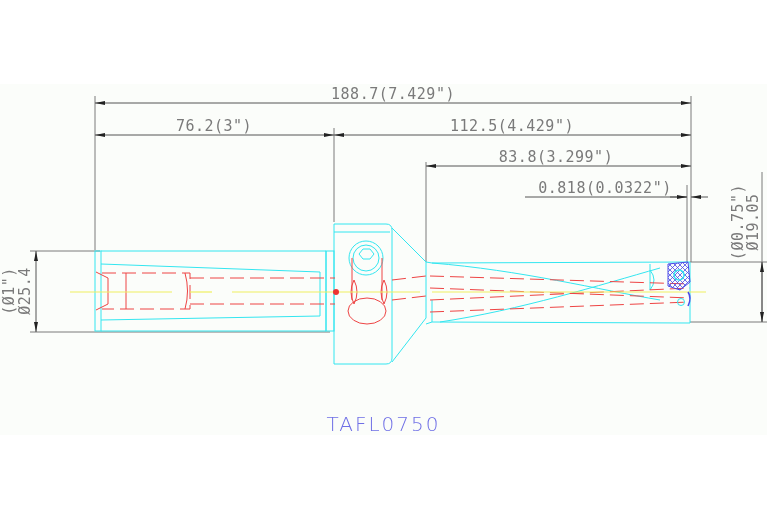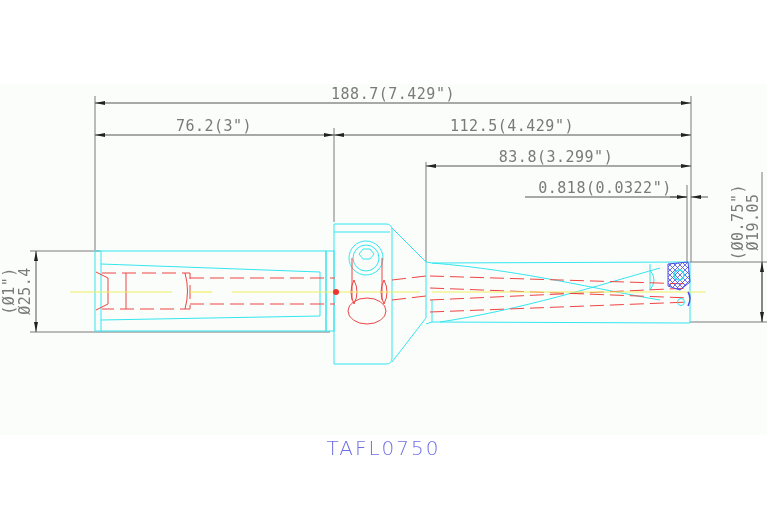--- a/index.html
+++ b/index.html
@@ -2,21 +2,21 @@
 <html><head>
   <meta charset="utf-8">
   <style>
     html, body { margin: 0; padding: 0; background: #ffffff; }
     body { width: 767px; height: 523px; position: relative; overflow: hidden; }
     .sheet { position: absolute; left: 0; top: 0; width: 767px; height: 523px; }
     .band { position: absolute; left: 0; top: 84px; width: 767px; height: 351px; background: #fbfdfa; }
     svg.drawing { position: absolute; left: 0; top: 0; }
     .dimtext { font-family: "DejaVu Sans Mono", "Liberation Mono", monospace; font-size: 15px; fill: #7a7a7a; letter-spacing: 0.5px; }
     .title { position: absolute; left: 0; width: 767px; top: 412px; text-align: center;
-             font-family: "DejaVu Sans", sans-serif; font-size: 20px; color: #6f6fe6; letter-spacing: 2px; font-weight: 300; margin-top: 24px; }
+             font-family: "DejaVu Sans", sans-serif; font-size: 20px; color: #6f6fe6; letter-spacing: 2px; font-weight: 300; }
   </style>
 </head>
 <body>
 
 <div class="sheet">
   <div class="band"></div>
 
   <svg class="drawing" width="767" height="523" viewBox="0 0 767 523">
     <defs>
       <marker id="arr" viewBox="0 0 10 4" refX="10" refY="2" markerWidth="10" markerHeight="4" orient="auto-start-reverse" markerUnits="userSpaceOnUse">

